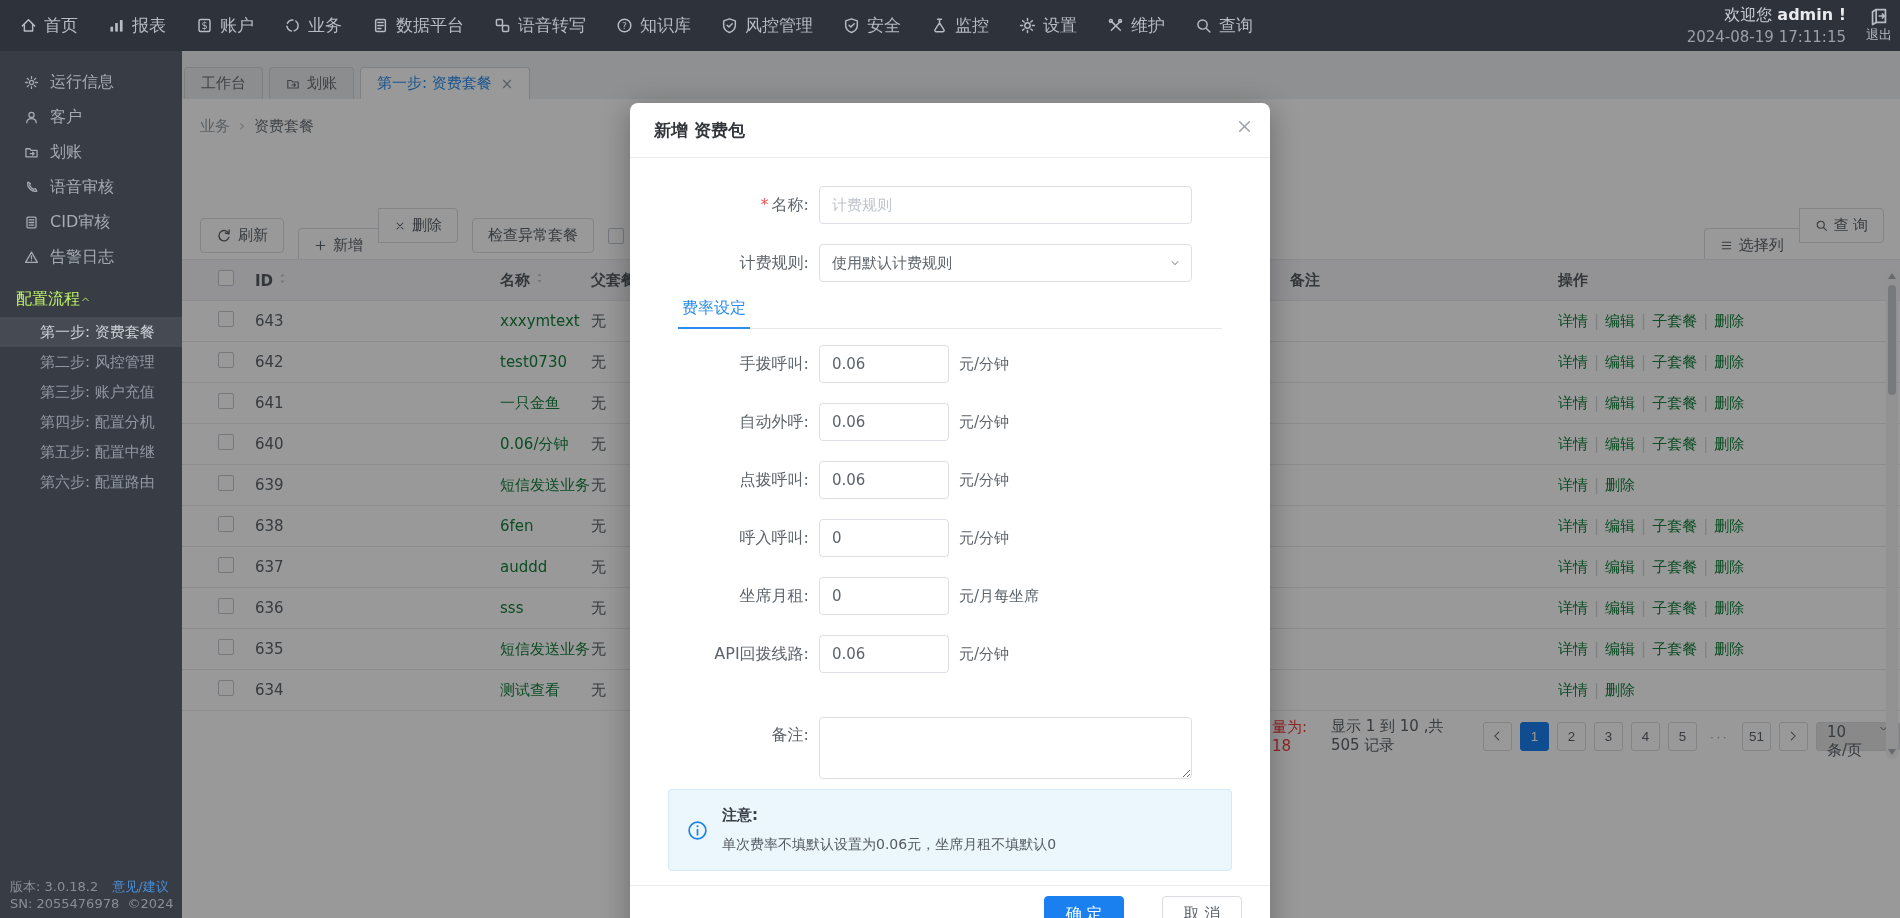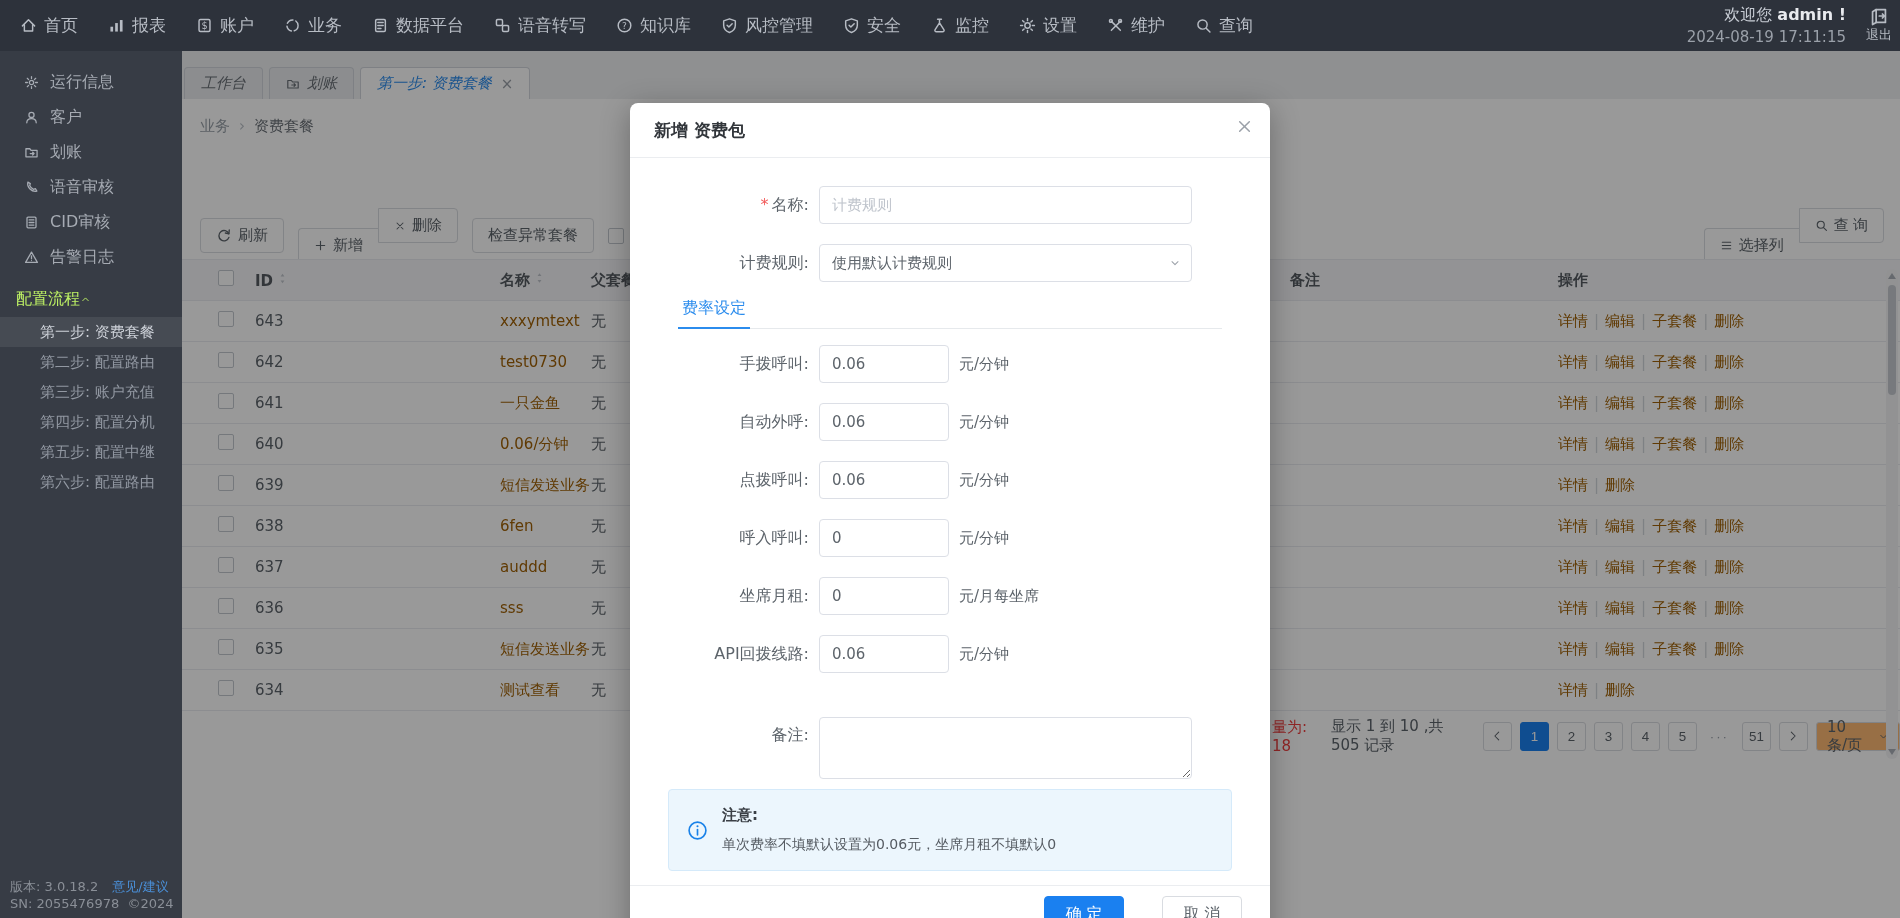--- a/index.html
+++ b/index.html
@@ -28,21 +28,21 @@
   .side-item .icon svg { width:15px; height:15px; }
   .side-section { display:flex; align-items:center; justify-content:flex-start; height:36px; padding:0 14px 0 16px; color:#bef264; font-size:16px; margin-top:6px; cursor:pointer; }
   .side-sub { height:30px; display:flex; align-items:center; padding-left:40px; color:#9298a2; font-size:15px; cursor:pointer; }
   .side-sub.active { background:rgba(255,255,255,0.08); color:#ced2d9; }
   .side-footer { position:absolute; left:10px; bottom:6px; font-size:13px; color:#8a8f97; line-height:17px; }
   .side-footer .fb { color:#4a90d9; margin-left:14px; cursor:pointer; }
 
   
   .content { position:absolute; left:182px; top:51px; width:1718px; height:867px; background:#eef0f2; }
   .tabbar { position:absolute; left:0; top:16px; height:32px; display:flex; gap:6px; padding-left:2px; }
-  .tab { display:flex; align-items:center; gap:7px; height:32px; padding:0 16px; border:1px solid #d2d6dc; border-bottom:none; border-radius:4px 4px 0 0; background:#e9ebee; color:#6a7077; font-size:15px; cursor:pointer; white-space:nowrap;font-style:italic; }
+  .tab { display:flex; align-items:center; gap:7px; height:32px; padding:0 16px; border:1px solid #d2d6dc; border-bottom:none; border-radius:4px 4px 0 0; background:#e9ebee; color:#6a7077; font-size:15px; cursor:pointer; white-space:nowrap; }
   .tab.active { background:#ffffff; color:#2b8ced; }
   .tab .close { font-size:15px; color:#9aa0a8; margin-left:2px; }
   .panel { position:absolute; left:0; top:48px; width:1718px; height:819px; background:#ffffff; }
 
   .breadcrumb { position:absolute; left:18px; top:18px; font-size:15px; color:#98a0a8; }
   .breadcrumb .sep { margin:0 9px; color:#b8bec6; }
   .breadcrumb .cur { color:#6a7077; }
 
   .toolbar-btn { display:inline-flex; align-items:center; gap:6px; height:35px; padding:0 15px; border:1px solid #d9dce1; border-radius:4px; background:#fff; color:#5d646b; font-size:15px; cursor:pointer; white-space:nowrap; }
   .toolbar-left { position:absolute; left:18px; top:109px; display:flex; gap:14px; align-items:center; }
@@ -55,31 +55,31 @@
   .toolbar-right { position:absolute; right:16px; top:109px; }
 
   
   .tbl { position:absolute; left:0; top:160px; width:1718px; }
   .trow { position:relative; height:41px; border-bottom:1px solid #e9ecf0; font-size:15px; color:#5d646b; }
   .trow.head { background:#f5f6f8; border-top:1px solid #e9ecf0; font-weight:bold; color:#555b62; height:42px; }
   .trow > * { position:absolute; top:50%; transform:translateY(-50%); white-space:nowrap; }
   .c-check { left:36px; } .c-id { left:73px; } .c-name { left:318px; } .c-parent { left:409px; } .c-remark { left:1108px; } .c-actions { left:1376px; }
   .sort { display:inline-block; vertical-align:1px; margin-left:5px; }
   .sort svg { width:9px; height:12px; fill:#c0c4cc; stroke:none; }
-  .link { color:#a16207; cursor:pointer; }
+  .link { color:#15803d; cursor:pointer; }
   .act-sep { color:#d3d7dc; margin:0 6px; }
 
   
   .pager { position:absolute; left:1090px; top:622px; height:30px; display:flex; align-items:center; gap:8px; font-size:15px; color:#5d646b; }
   .pg-red { color:#f04040; margin-right:4px; }
   .pg-btn { min-width:29px; height:29px; border:1px solid #d9dce1; border-radius:3px; background:#fff; display:inline-flex; align-items:center; justify-content:center; color:#5d646b; cursor:pointer; padding:0 4px; }
   .pg-btn.active { background:#1a80f0; border-color:#1a80f0; color:#fff; }
   .pg-btn.plain { border:none; background:transparent; color:#9aa0a8; letter-spacing:2px; }
   .pg-btn .icon svg { width:12px; height:12px; }
-  .pg-size { display:inline-flex; align-items:center; gap:8px; height:29px; border:1px solid #d9dce1; border-radius:3px; background:#fdba74; padding:0 10px; cursor:pointer; }
+  .pg-size { display:inline-flex; align-items:flex-start; gap:8px; height:29px; border:1px solid #d9dce1; border-radius:3px; background:#e5e5e5; padding:0 10px; cursor:pointer; }
   .pg-size .icon svg { width:11px; height:11px; }
 
   
   .scrollbar { position:absolute; right:2px; top:170px; width:12px; height:490px; background:#f3f4f6; border-radius:6px; }
   .sb-arrow { position:absolute; left:2px; width:0; height:0; border-left:4px solid transparent; border-right:4px solid transparent; }
   .sb-up { top:4px; border-bottom:6px solid #aab0b8; }
   .sb-down { bottom:4px; border-top:6px solid #aab0b8; }
   .sb-thumb { position:absolute; left:2px; top:16px; width:8px; height:110px; border-radius:4px; background:#c6cad0; }
 
   
@@ -319,21 +319,21 @@
     <div class="side-section">
       <span>配置流程</span>
       <span class="icon">
           <svg viewBox="0 0 14 14" style="width:11px;height:11px">
             <path d="M3.5 8.5 L7 5 L10.5 8.5"></path>
           </svg>
         </span>
     </div>
     <div>
         <div class="side-sub active">第一步: 资费套餐</div>
-        <div class="side-sub">第二步: 配置路由</div>
+        <div class="side-sub">第二步: 风控管理</div>
         <div class="side-sub">第三步: 账户充值</div>
         <div class="side-sub">第四步: 配置分机</div>
         <div class="side-sub">第五步: 配置中继</div>
         <div class="side-sub">第六步: 配置路由</div>
       </div>
     <div class="side-footer">
       <div><span>版本: 3.0.18.2</span><span class="fb">意见/建议</span></div>
       <div><span>SN: 2055476978</span>&nbsp;&nbsp;<span>©2024</span></div>
     </div>
   </aside>

